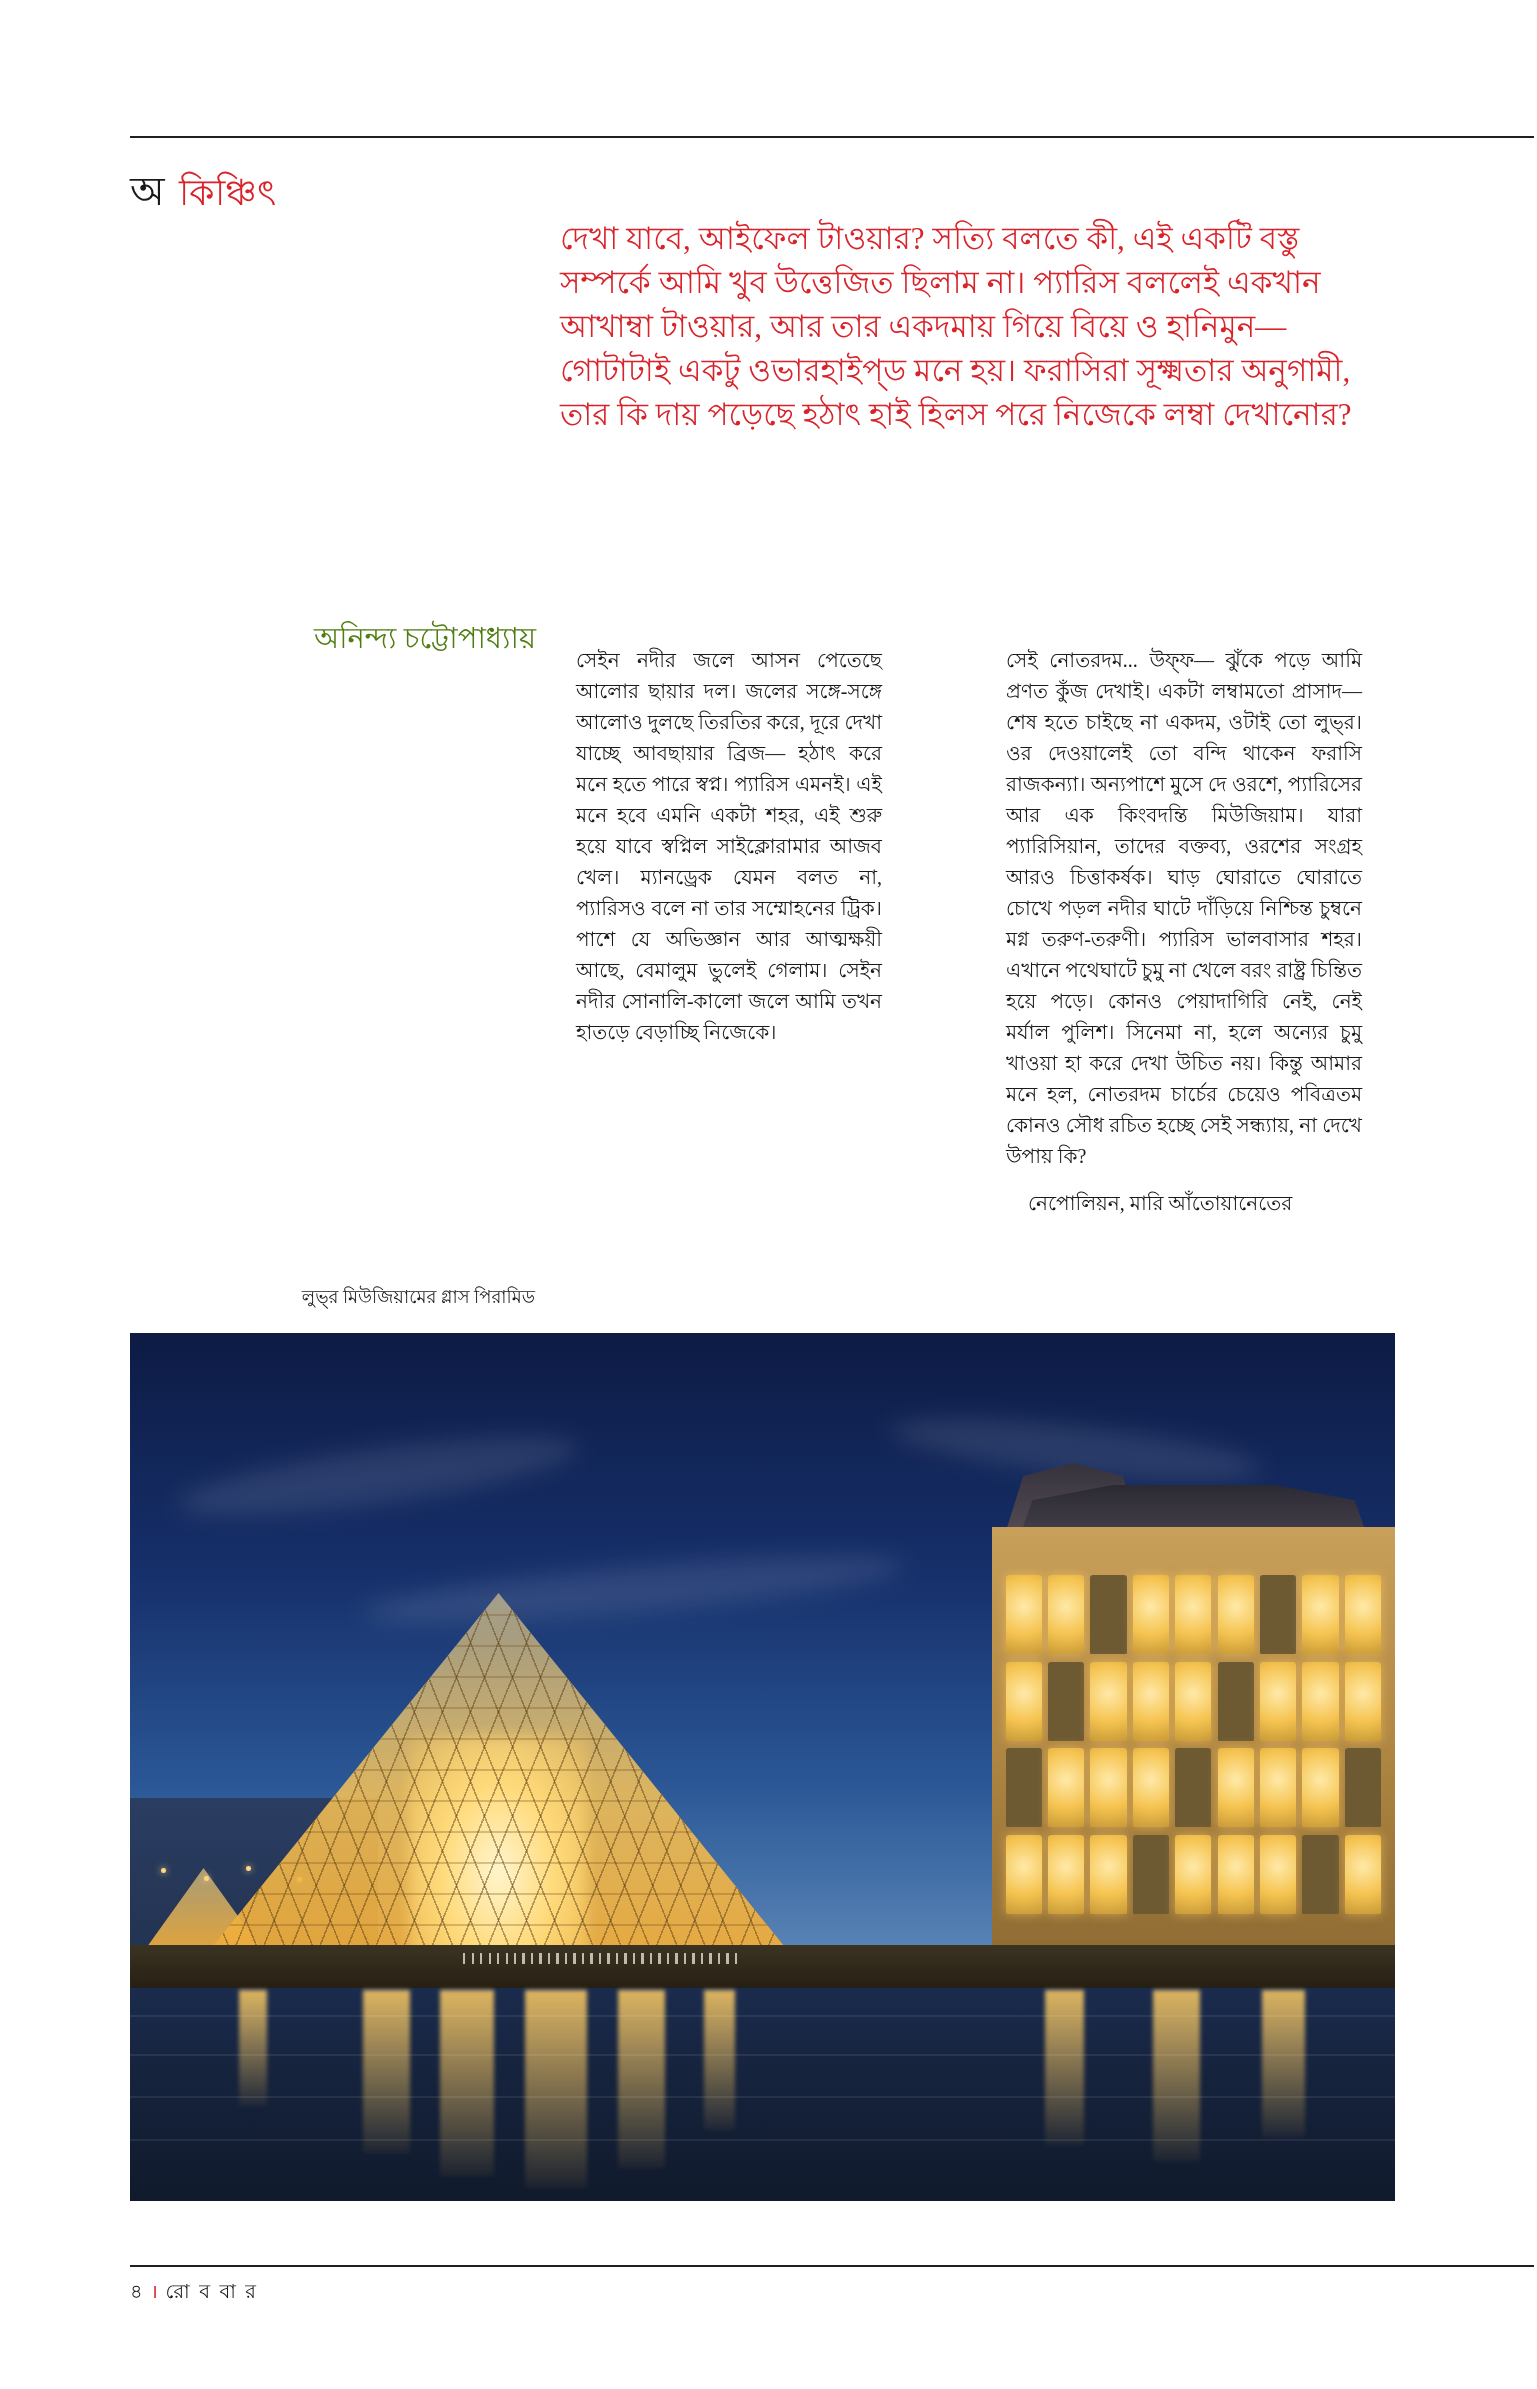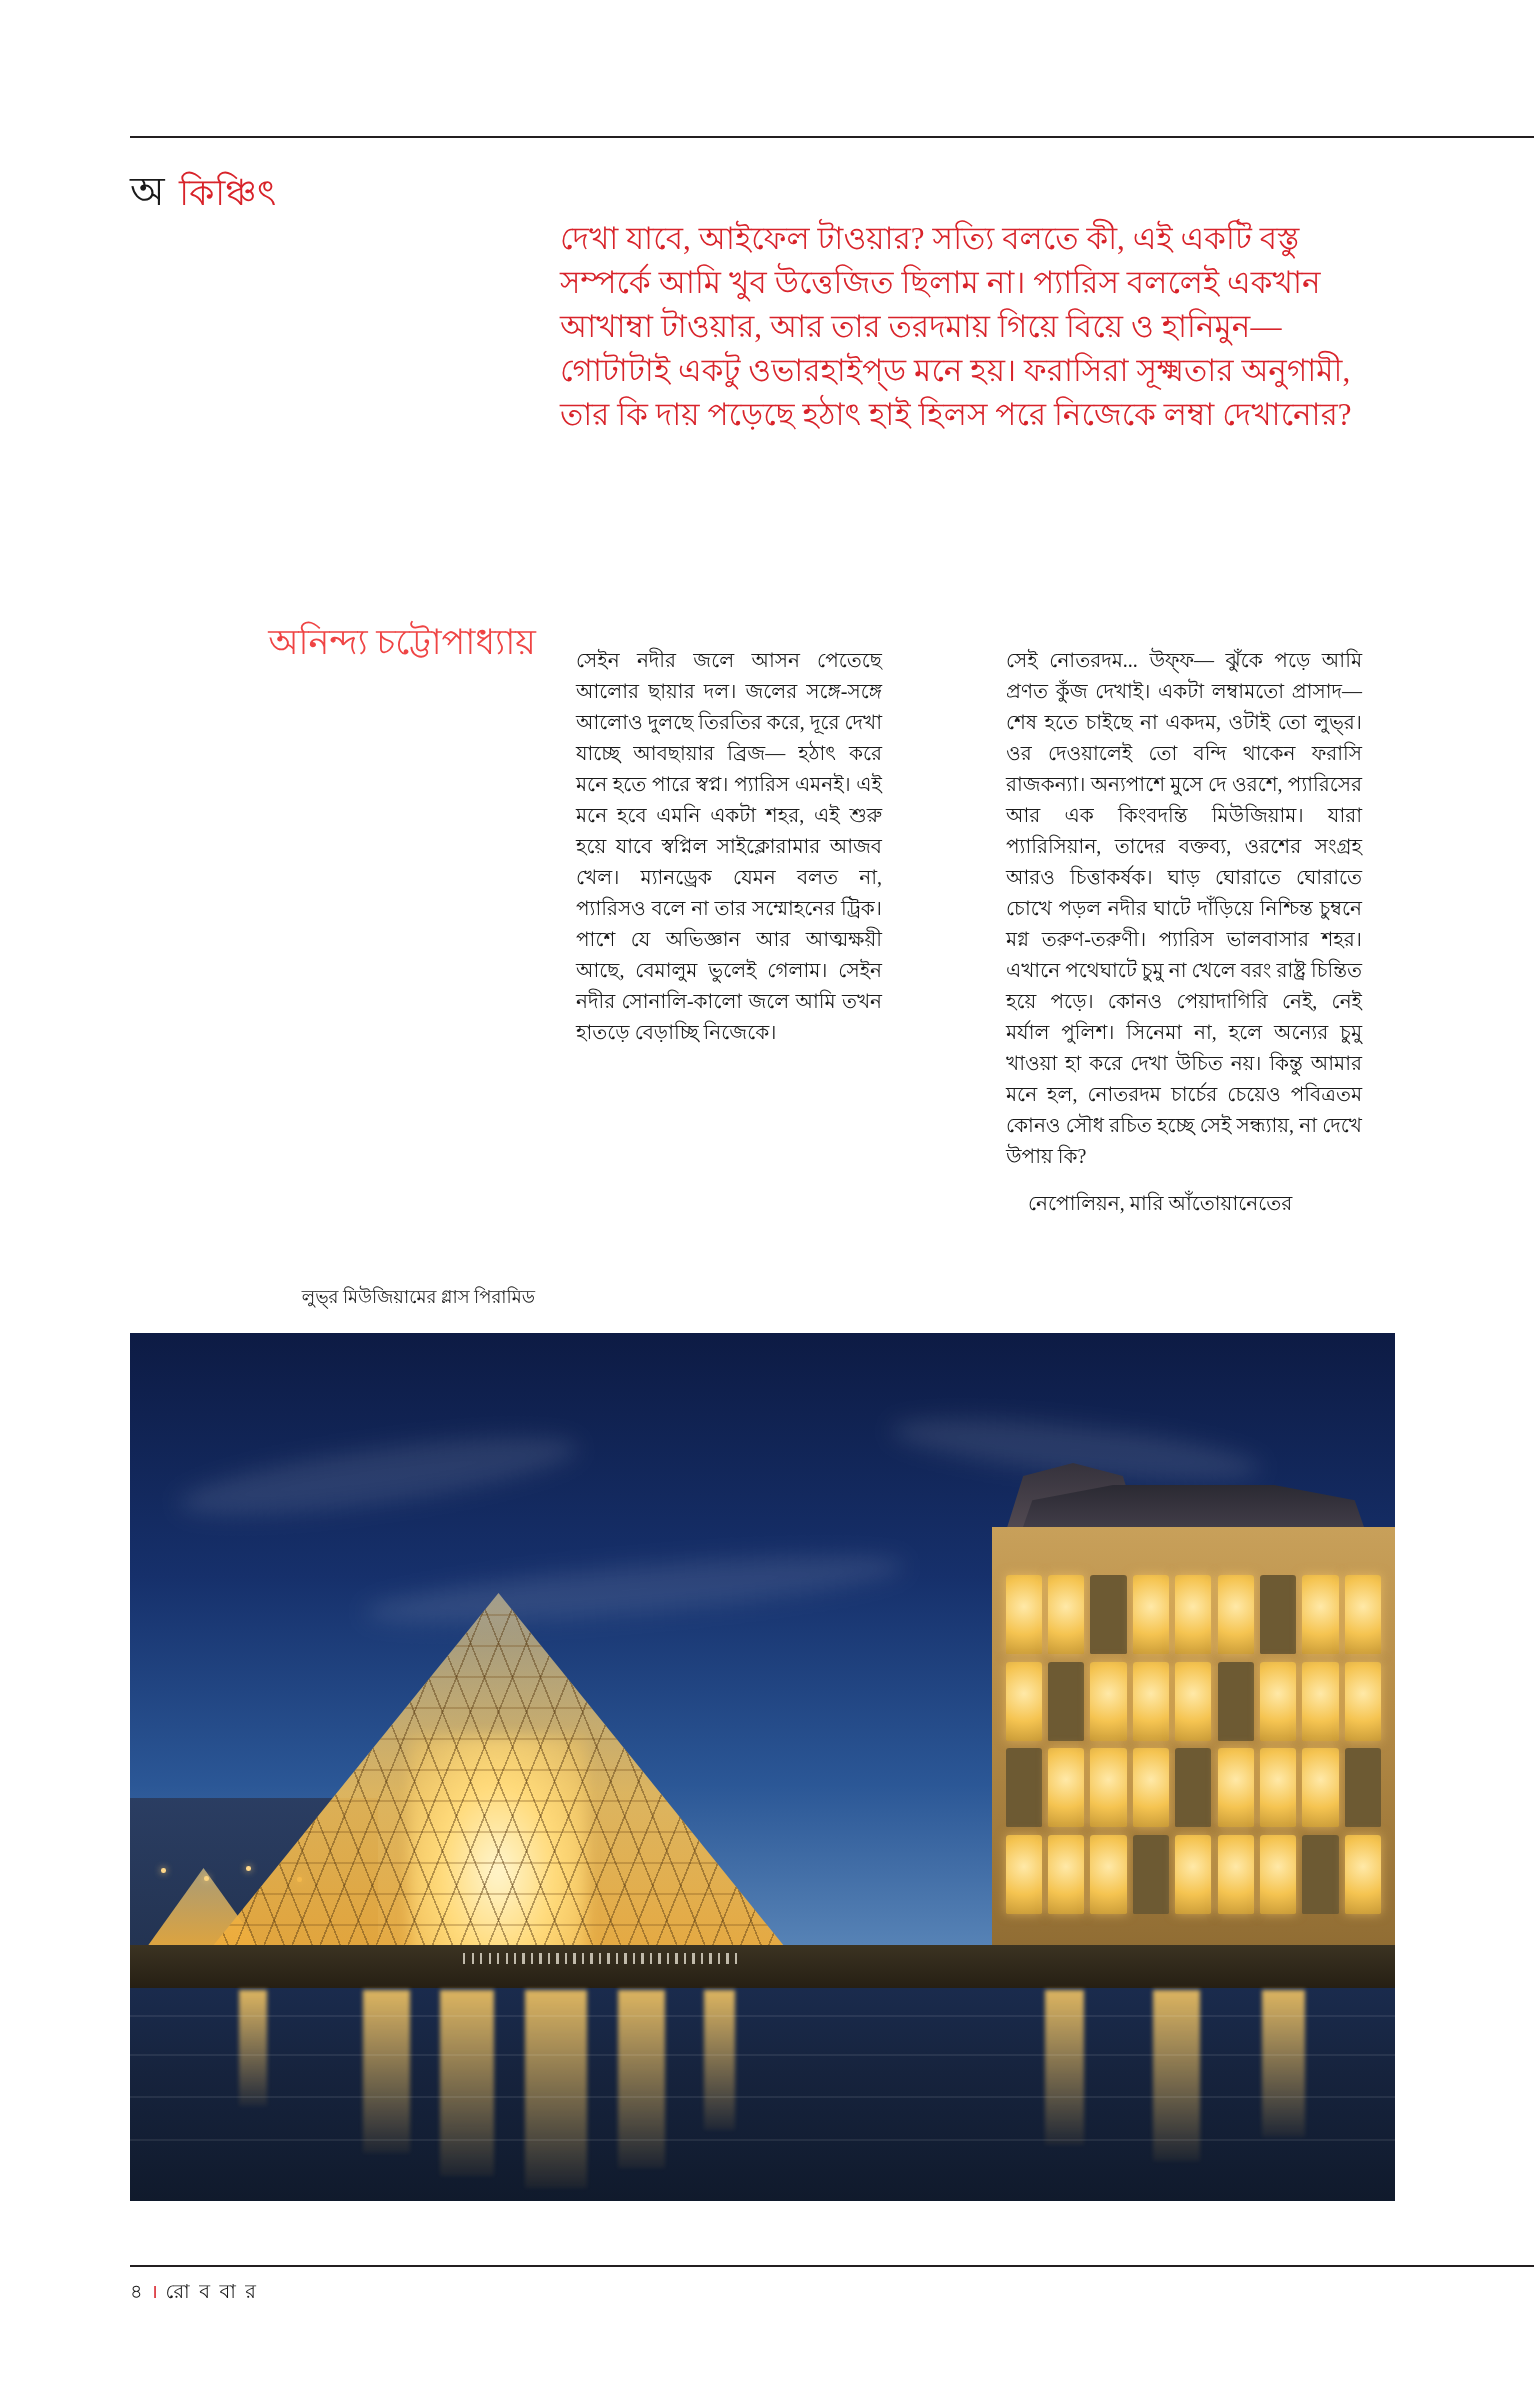--- a/index.html
+++ b/index.html
@@ -72,22 +72,22 @@
     letter-spacing: 0.1px;
   }
 
   
   .byline {
     position: absolute;
     left: 195px;
     top: 620px;
     width: 341px;
     text-align: right;
-    color: #ef4444;
-    font-size: 35px;
+    color: #4d7c0f;
+    font-size: 29px;
     line-height: 1.3;
   }
 
   
   .col {
     position: absolute;
     font-size: 20px;
     line-height: 1.55;
     color: #1a1a1a;
     text-align: justify;
@@ -306,21 +306,21 @@
 
 <div class="page">
 
   <div class="rule-top"></div>
 
   <div class="masthead">
     <span class="pre">অ</span>
     <span class="title">কিঞ্চিৎ</span>
   </div>
 
-  <div class="standfirst">দেখা যাবে, আইফেল টাওয়ার? সত্যি বলতে কী, এই একটি বস্তু সম্পর্কে আমি খুব উত্তেজিত ছিলাম না। প্যারিস বললেই একখান আখাম্বা টাওয়ার, আর তার তরদমায় গিয়ে বিয়ে ও হানিমুন— গোটাটাই একটু ওভারহাইপ্‌ড মনে হয়। ফরাসিরা সূক্ষ্মতার অনুগামী, তার কি দায় পড়েছে হঠাৎ হাই হিলস পরে নিজেকে লম্বা দেখানোর?</div>
+  <div class="standfirst">দেখা যাবে, আইফেল টাওয়ার? সত্যি বলতে কী, এই একটি বস্তু সম্পর্কে আমি খুব উত্তেজিত ছিলাম না। প্যারিস বললেই একখান আখাম্বা টাওয়ার, আর তার একদমায় গিয়ে বিয়ে ও হানিমুন— গোটাটাই একটু ওভারহাইপ্‌ড মনে হয়। ফরাসিরা সূক্ষ্মতার অনুগামী, তার কি দায় পড়েছে হঠাৎ হাই হিলস পরে নিজেকে লম্বা দেখানোর?</div>
 
   <div class="byline">অনিন্দ্য চট্টোপাধ্যায়</div>
 
   <div class="col" id="col-1">
     <p>সেইন নদীর জলে আসন পেতেছে আলোর ছায়ার দল। জলের সঙ্গে-সঙ্গে আলোও দুলছে তিরতির করে, দূরে দেখা যাচ্ছে আবছায়ার ব্রিজ— হঠাৎ করে মনে হতে পারে স্বপ্ন। প্যারিস এমনই। এই মনে হবে এমনি একটা শহর, এই শুরু হয়ে যাবে স্বপ্নিল সাইক্লোরামার আজব খেল। ম্যানড্রেক যেমন বলত না, প্যারিসও বলে না তার সম্মোহনের ট্রিক। পাশে যে অভিজ্ঞান আর আত্মক্ষয়ী আছে, বেমালুম ভুলেই গেলাম। সেইন নদীর সোনালি-কালো জলে আমি তখন হাতড়ে বেড়াচ্ছি নিজেকে।</p>
   </div>
 
   <div class="col" id="col-2">
     <p>সেই নোতরদম... উফ্‌ফ— ঝুঁকে পড়ে আমি প্রণত কুঁজ দেখাই। একটা লম্বামতো প্রাসাদ— শেষ হতে চাইছে না একদম, ওটাই তো লুভ্‌র। ওর দেওয়ালেই তো বন্দি থাকেন ফরাসি রাজকন্যা। অন্যপাশে মুসে দে ওরশে, প্যারিসের আর এক কিংবদন্তি মিউজিয়াম। যারা প্যারিসিয়ান, তাদের বক্তব্য, ওরশের সংগ্রহ আরও চিত্তাকর্ষক। ঘাড় ঘোরাতে ঘোরাতে চোখে পড়ল নদীর ঘাটে দাঁড়িয়ে নিশ্চিন্ত চুম্বনে মগ্ন তরুণ-তরুণী। প্যারিস ভালবাসার শহর। এখানে পথেঘাটে চুমু না খেলে বরং রাষ্ট্র চিন্তিত হয়ে পড়ে। কোনও পেয়াদাগিরি নেই, নেই মর্যাল পুলিশ। সিনেমা না, হলে অন্যের চুমু খাওয়া হা করে দেখা উচিত নয়। কিন্তু আমার মনে হল, নোতরদম চার্চের চেয়েও পবিত্রতম কোনও সৌধ রচিত হচ্ছে সেই সন্ধ্যায়, না দেখে উপায় কি?</p>
     <p>নেপোলিয়ন, মারি আঁতোয়ানেতের</p>

